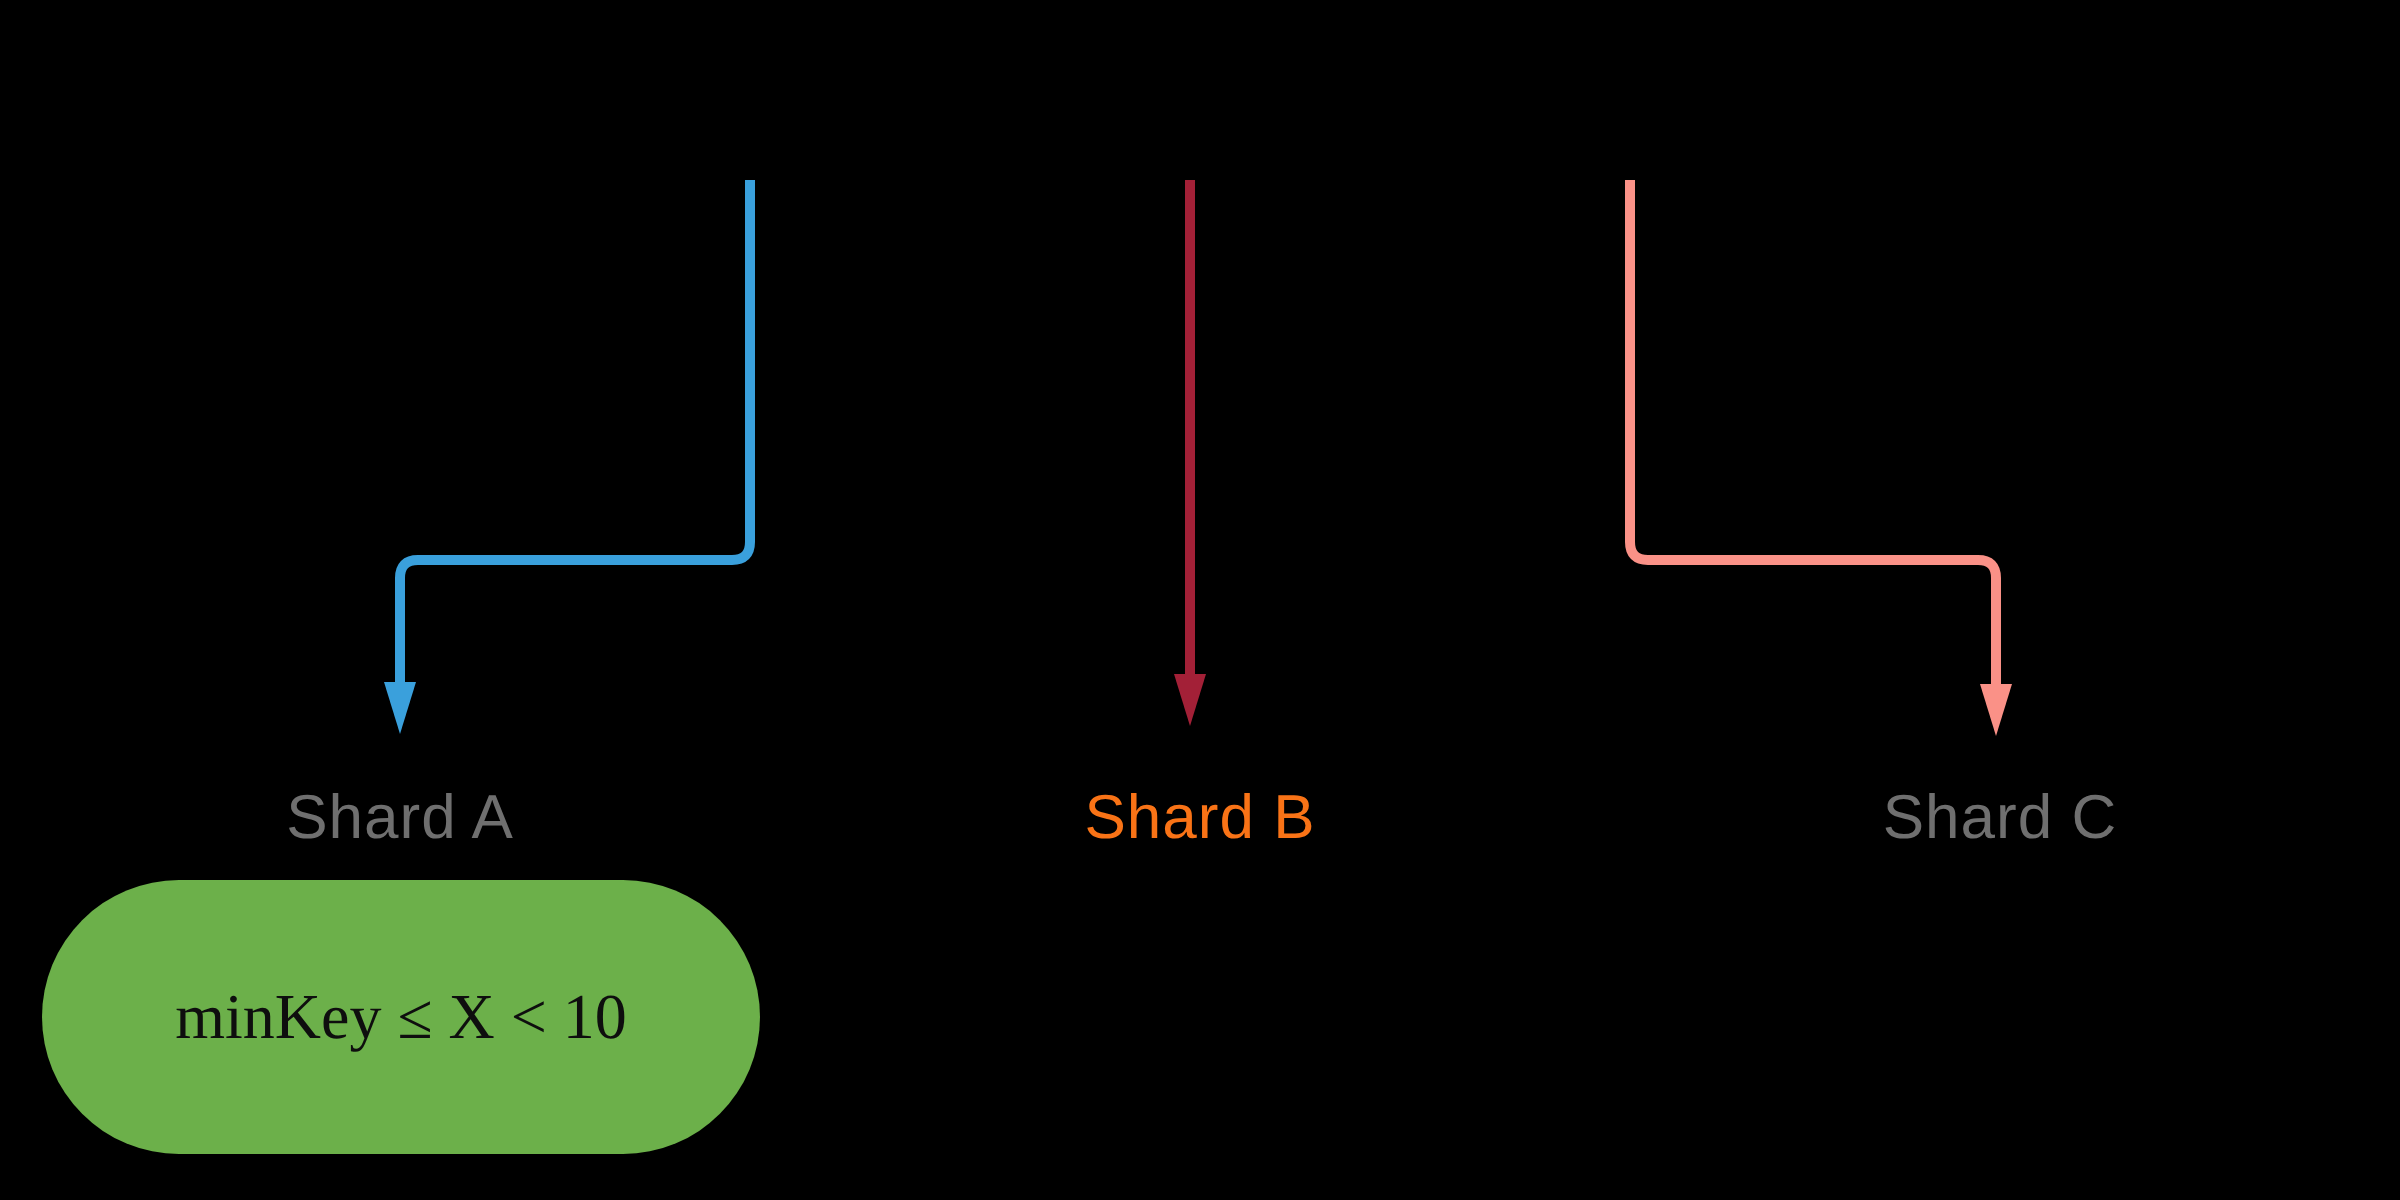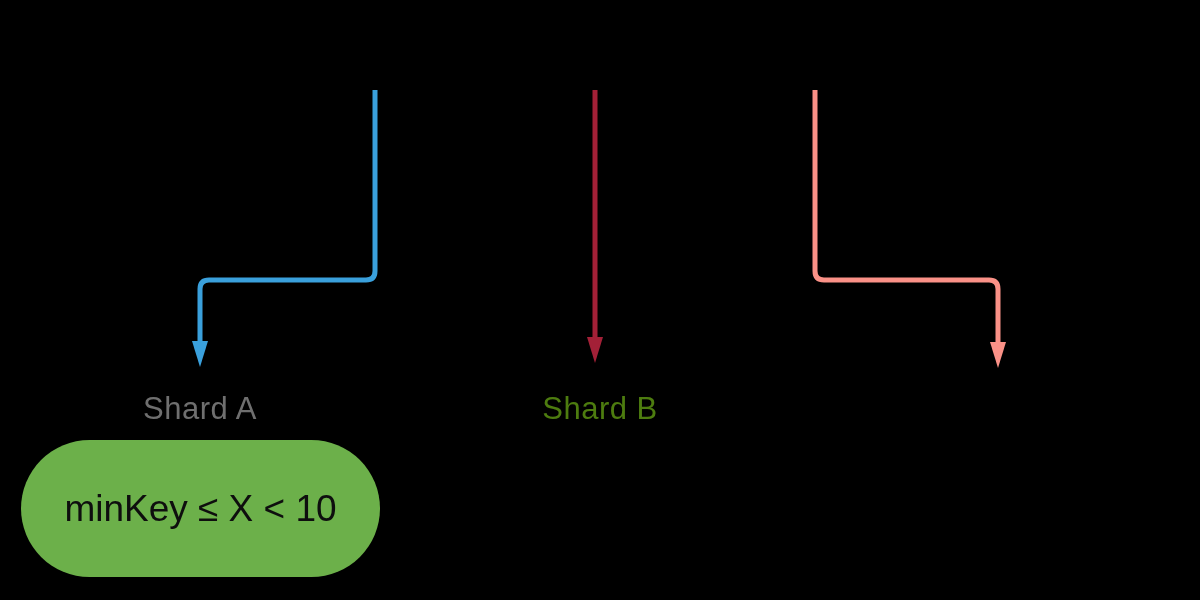--- a/index.html
+++ b/index.html
@@ -50,22 +50,22 @@
     border-radius: 69px;
     background: #6cb04a; 
     display: flex;
     align-items: center;
     justify-content: center;
   }
   .pill-a { left: 21px;  width: 359px; }
   .pill-b { left: 422px; width: 356px; }
   .pill-c { left: 822px; width: 356px; }
   .range-text {
-    font-family: Liberation Sans, sans-serif;
-    font-size: 37px;
+    font-family: Liberation Serif, serif;
+    font-size: 32px;
     font-weight: 400;
     color: #0e0e0e; 
     white-space: nowrap;
   }
 </style>
 </head>
 <body>
 
 <div class="stage">
 
@@ -79,16 +79,17 @@
 
     <path class="arrow-path" d="M815 90 V271 Q815 280 824 280 H989 Q998 280 998 289 V343" stroke="#fa9187"></path>
     <polygon points="990,342 1006,342 998,368" fill="#fa9187"></polygon>
   </svg>
 
   <div class="shard-label label-a" style="color: rgb(111, 111, 111);">Shard A</div>
   <div class="range-pill pill-a" style="background-color: rgb(108, 176, 74);">
     <span class="range-text" style="color: rgb(14, 14, 14);">minKey ≤ X &lt; 10</span>
   </div>
 
-  <div class="shard-label label-b" style="color: #4d7c0f;">Shard B</div>
+  <div class="shard-label label-b" style="color: #f97316;">Shard B</div>
 
+  <div class="shard-label label-c" style="color: rgb(111, 111, 111);">Shard C</div>
 
 </div>
 
 </body></html>

